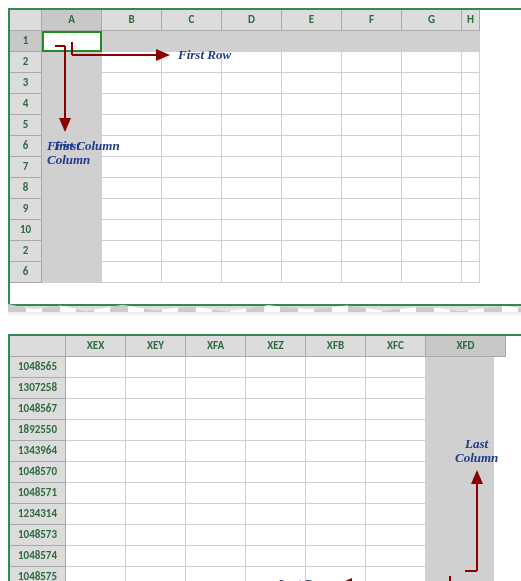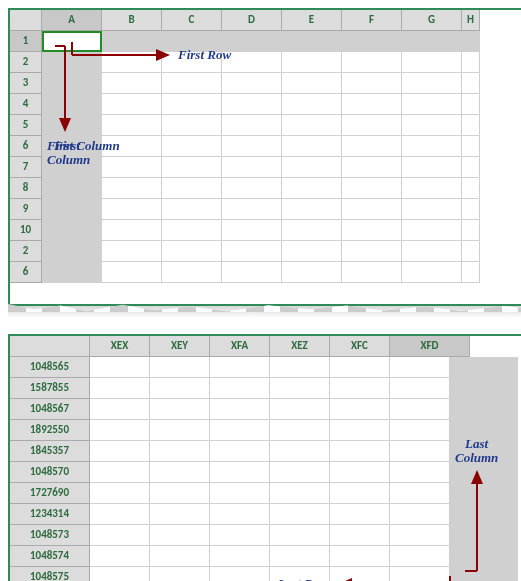--- a/index.html
+++ b/index.html
@@ -14,21 +14,21 @@
 .col-h.sel{background:#c8c8c8}
 .row-h{background:#dcdcdc;border-right:1px solid #aaa;border-bottom:1px solid #aaa;text-align:center;line-height:20px;font-weight:bold;color:#2e6b3f;box-sizing:border-box}
 .row-h.sel{background:#c8c8c8}
 .grid{display:flex;flex-direction:column}
 .g-row{display:flex;height:21px}
 .cell{border-right:1px solid #d0d0d0;border-bottom:1px solid #d0d0d0;box-sizing:border-box;background:#fff}
 .cell.hlrow{background:#d0d0d0}
 .cell.hlcol{background:#d0d0d0}
 .cell.active{border:2px solid #228b22;background:#fff}
 .w-rh{width:32px}
-.w-rh-wide{width:80px}
+.w-rh-wide{width:56px}
 .w-col{width:60px}
 .w-col-last{width:18px}
 svg.anno{position:absolute;top:0;left:0;pointer-events:none}
 .anno-text{font-family:"Times New Roman",serif;font-size:13px;font-style:italic;fill:#203a8c;font-weight:bold}
 </style>
 </head>
 <body>
 
 <div class="sheet sheet-top">
   <div class="col-headers">
@@ -194,36 +194,37 @@
 
 <div class="torn-edge"></div>
 
 <div class="sheet sheet-bottom">
   <div class="col-headers">
     <div class="row-hdr-corner w-rh-wide"></div>
     <div class="col-h w-col">XEX</div>
     <div class="col-h w-col">XEY</div>
     <div class="col-h w-col">XFA</div>
     <div class="col-h w-col">XEZ</div>
+    <div class="col-h w-col">XFB</div>
     <div class="col-h w-col">XFC</div>
     <div class="col-h sel" style="width:80px">XFD</div>
   </div>
   <div class="grid">
     <div class="g-row">
         <div class="row-h w-rh-wide">1048565</div>
         <div class="cell w-col"></div>
         <div class="cell w-col"></div>
         <div class="cell w-col"></div>
         <div class="cell w-col"></div>
         <div class="cell w-col"></div>
         <div class="cell w-col"></div>
         <div class="cell hlcol" style="width:68px"></div>
       </div>
     <div class="g-row">
-        <div class="row-h w-rh-wide">1587855</div>
+        <div class="row-h w-rh-wide">1307258</div>
         <div class="cell w-col"></div>
         <div class="cell w-col"></div>
         <div class="cell w-col"></div>
         <div class="cell w-col"></div>
         <div class="cell w-col"></div>
         <div class="cell w-col"></div>
         <div class="cell hlcol" style="width:68px"></div>
       </div>
     <div class="g-row">
         <div class="row-h w-rh-wide">1048567</div>
@@ -239,41 +240,41 @@
         <div class="row-h w-rh-wide">1892550</div>
         <div class="cell w-col"></div>
         <div class="cell w-col"></div>
         <div class="cell w-col"></div>
         <div class="cell w-col"></div>
         <div class="cell w-col"></div>
         <div class="cell w-col"></div>
         <div class="cell hlcol" style="width:68px"></div>
       </div>
     <div class="g-row">
-        <div class="row-h w-rh-wide">1845357</div>
+        <div class="row-h w-rh-wide">1343964</div>
         <div class="cell w-col"></div>
         <div class="cell w-col"></div>
         <div class="cell w-col"></div>
         <div class="cell w-col"></div>
         <div class="cell w-col"></div>
         <div class="cell w-col"></div>
         <div class="cell hlcol" style="width:68px"></div>
       </div>
     <div class="g-row">
         <div class="row-h w-rh-wide">1048570</div>
         <div class="cell w-col"></div>
         <div class="cell w-col"></div>
         <div class="cell w-col"></div>
         <div class="cell w-col"></div>
         <div class="cell w-col"></div>
         <div class="cell w-col"></div>
         <div class="cell hlcol" style="width:68px"></div>
       </div>
     <div class="g-row">
-        <div class="row-h w-rh-wide">1727690</div>
+        <div class="row-h w-rh-wide">1048571</div>
         <div class="cell w-col"></div>
         <div class="cell w-col"></div>
         <div class="cell w-col"></div>
         <div class="cell w-col"></div>
         <div class="cell w-col"></div>
         <div class="cell w-col"></div>
         <div class="cell hlcol" style="width:68px"></div>
       </div>
     <div class="g-row">
         <div class="row-h w-rh-wide">1234314</div>

